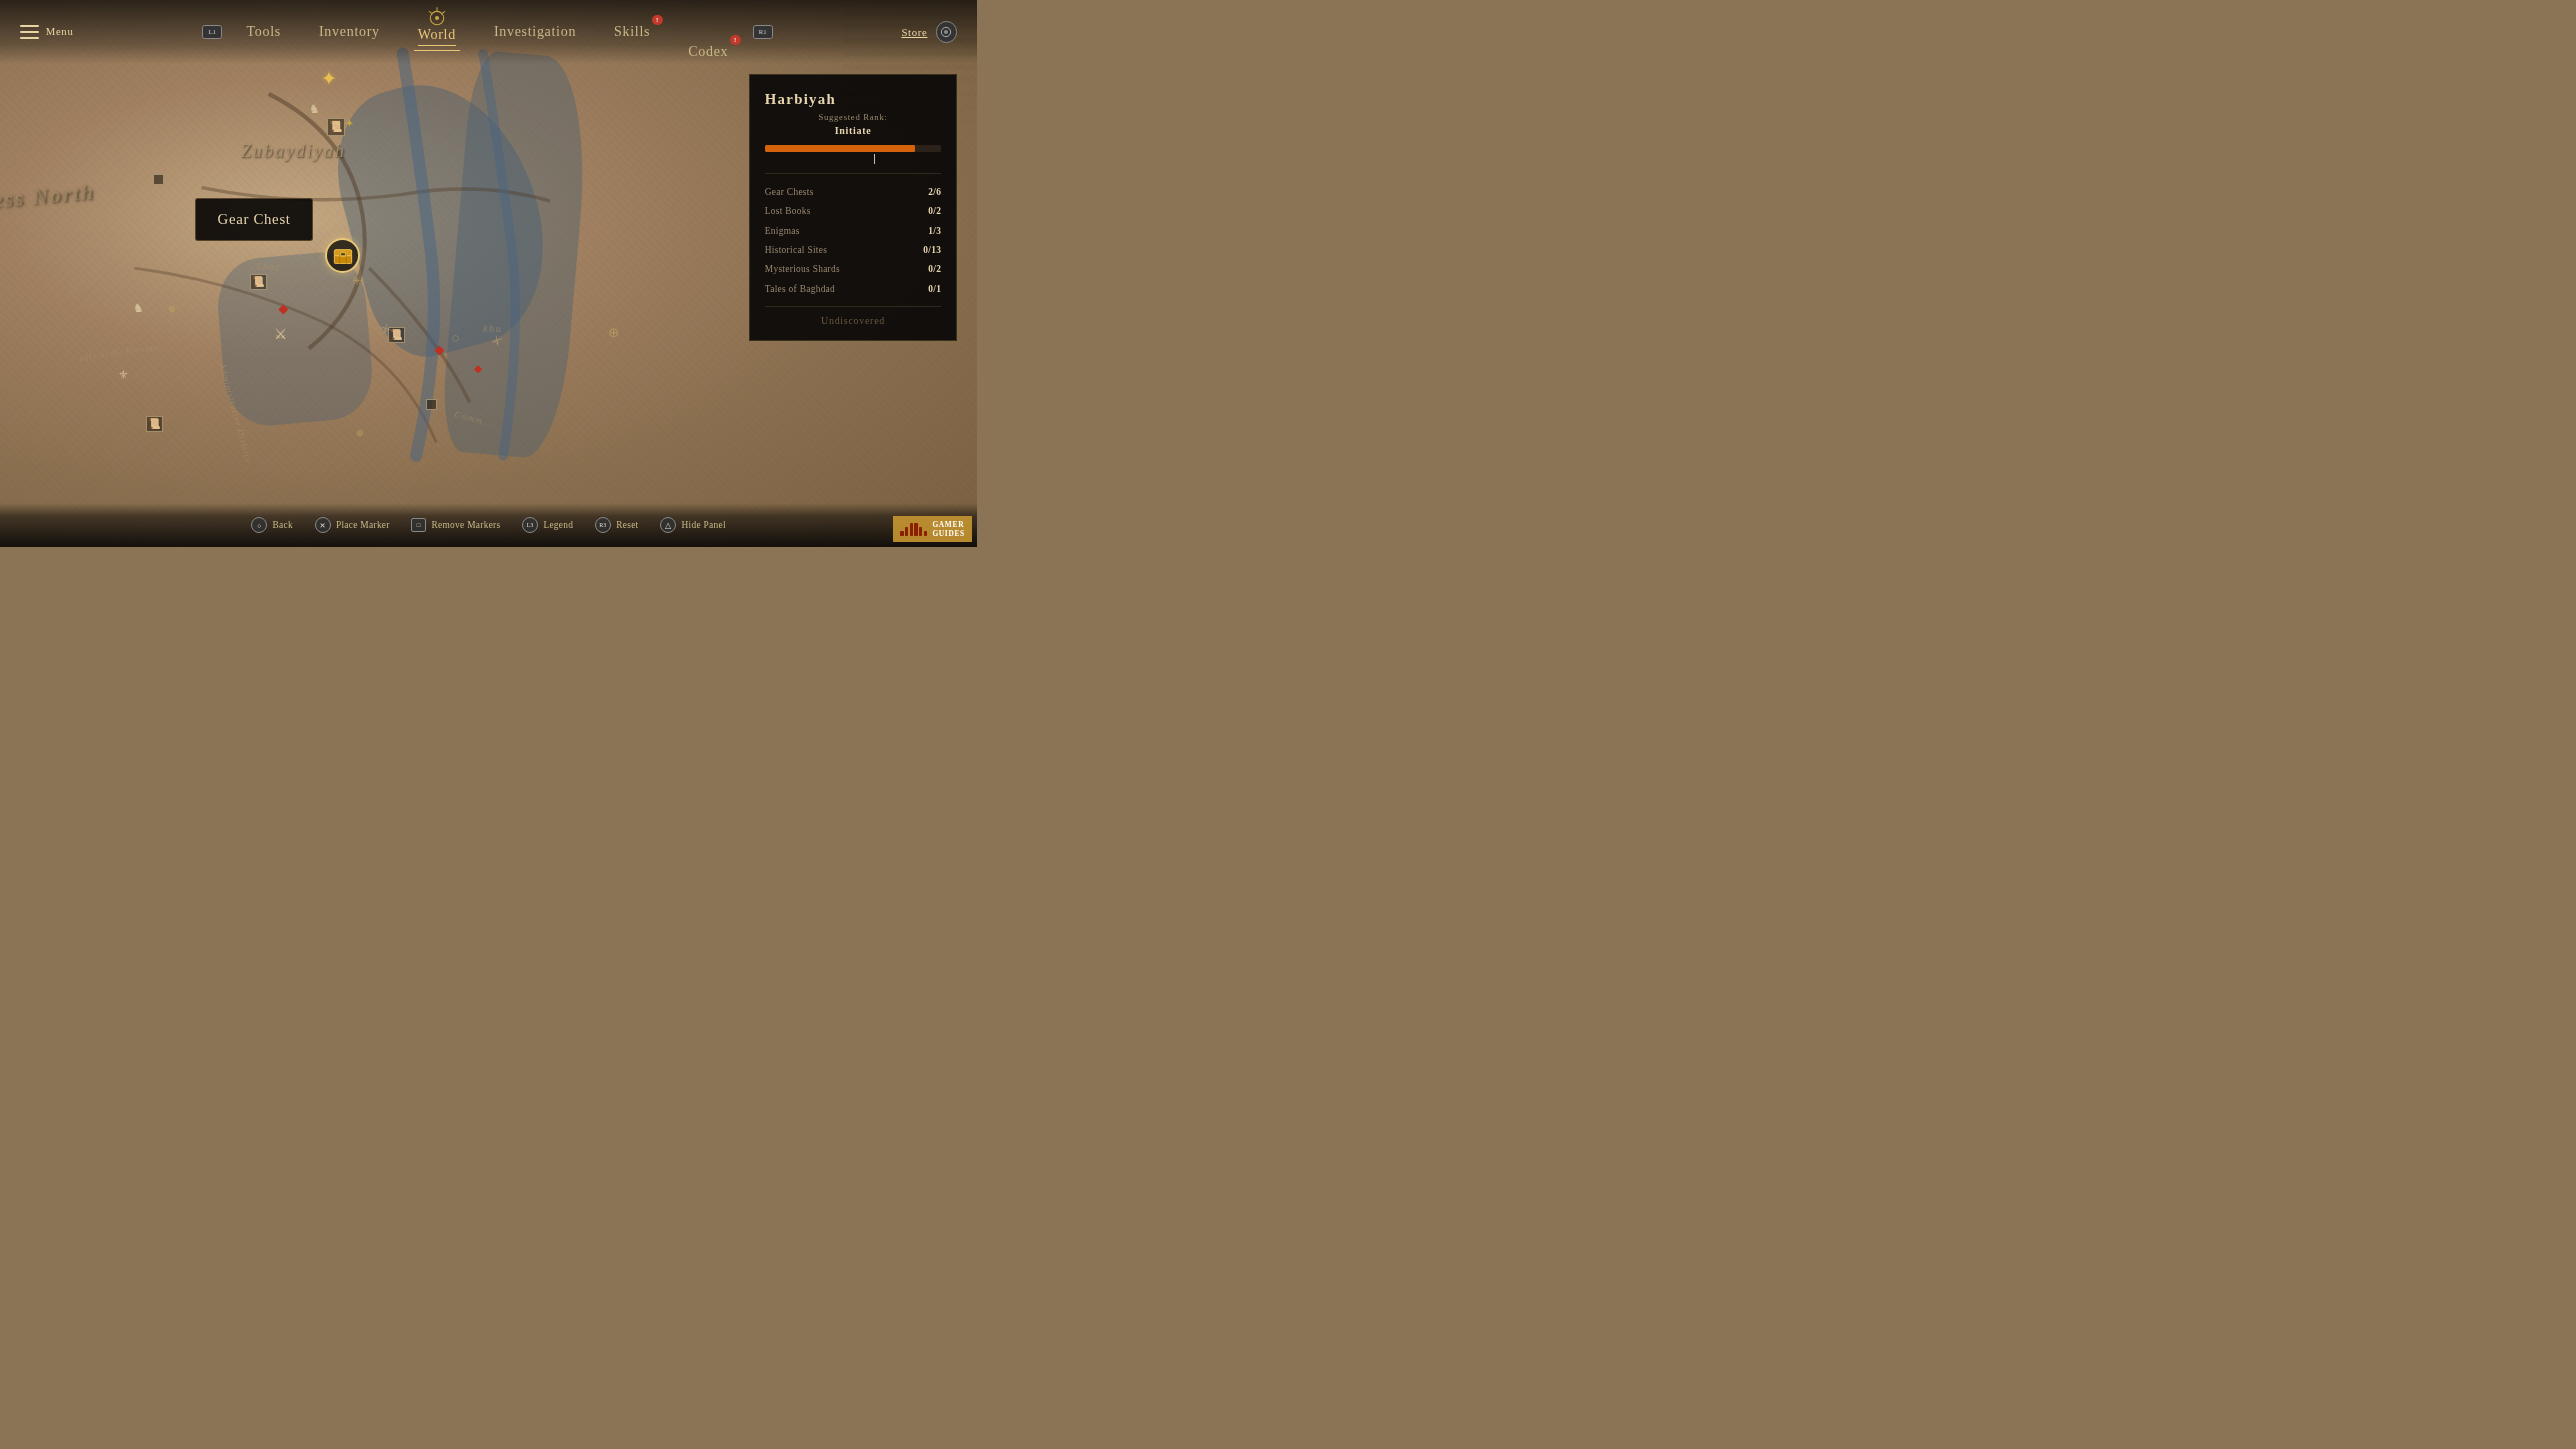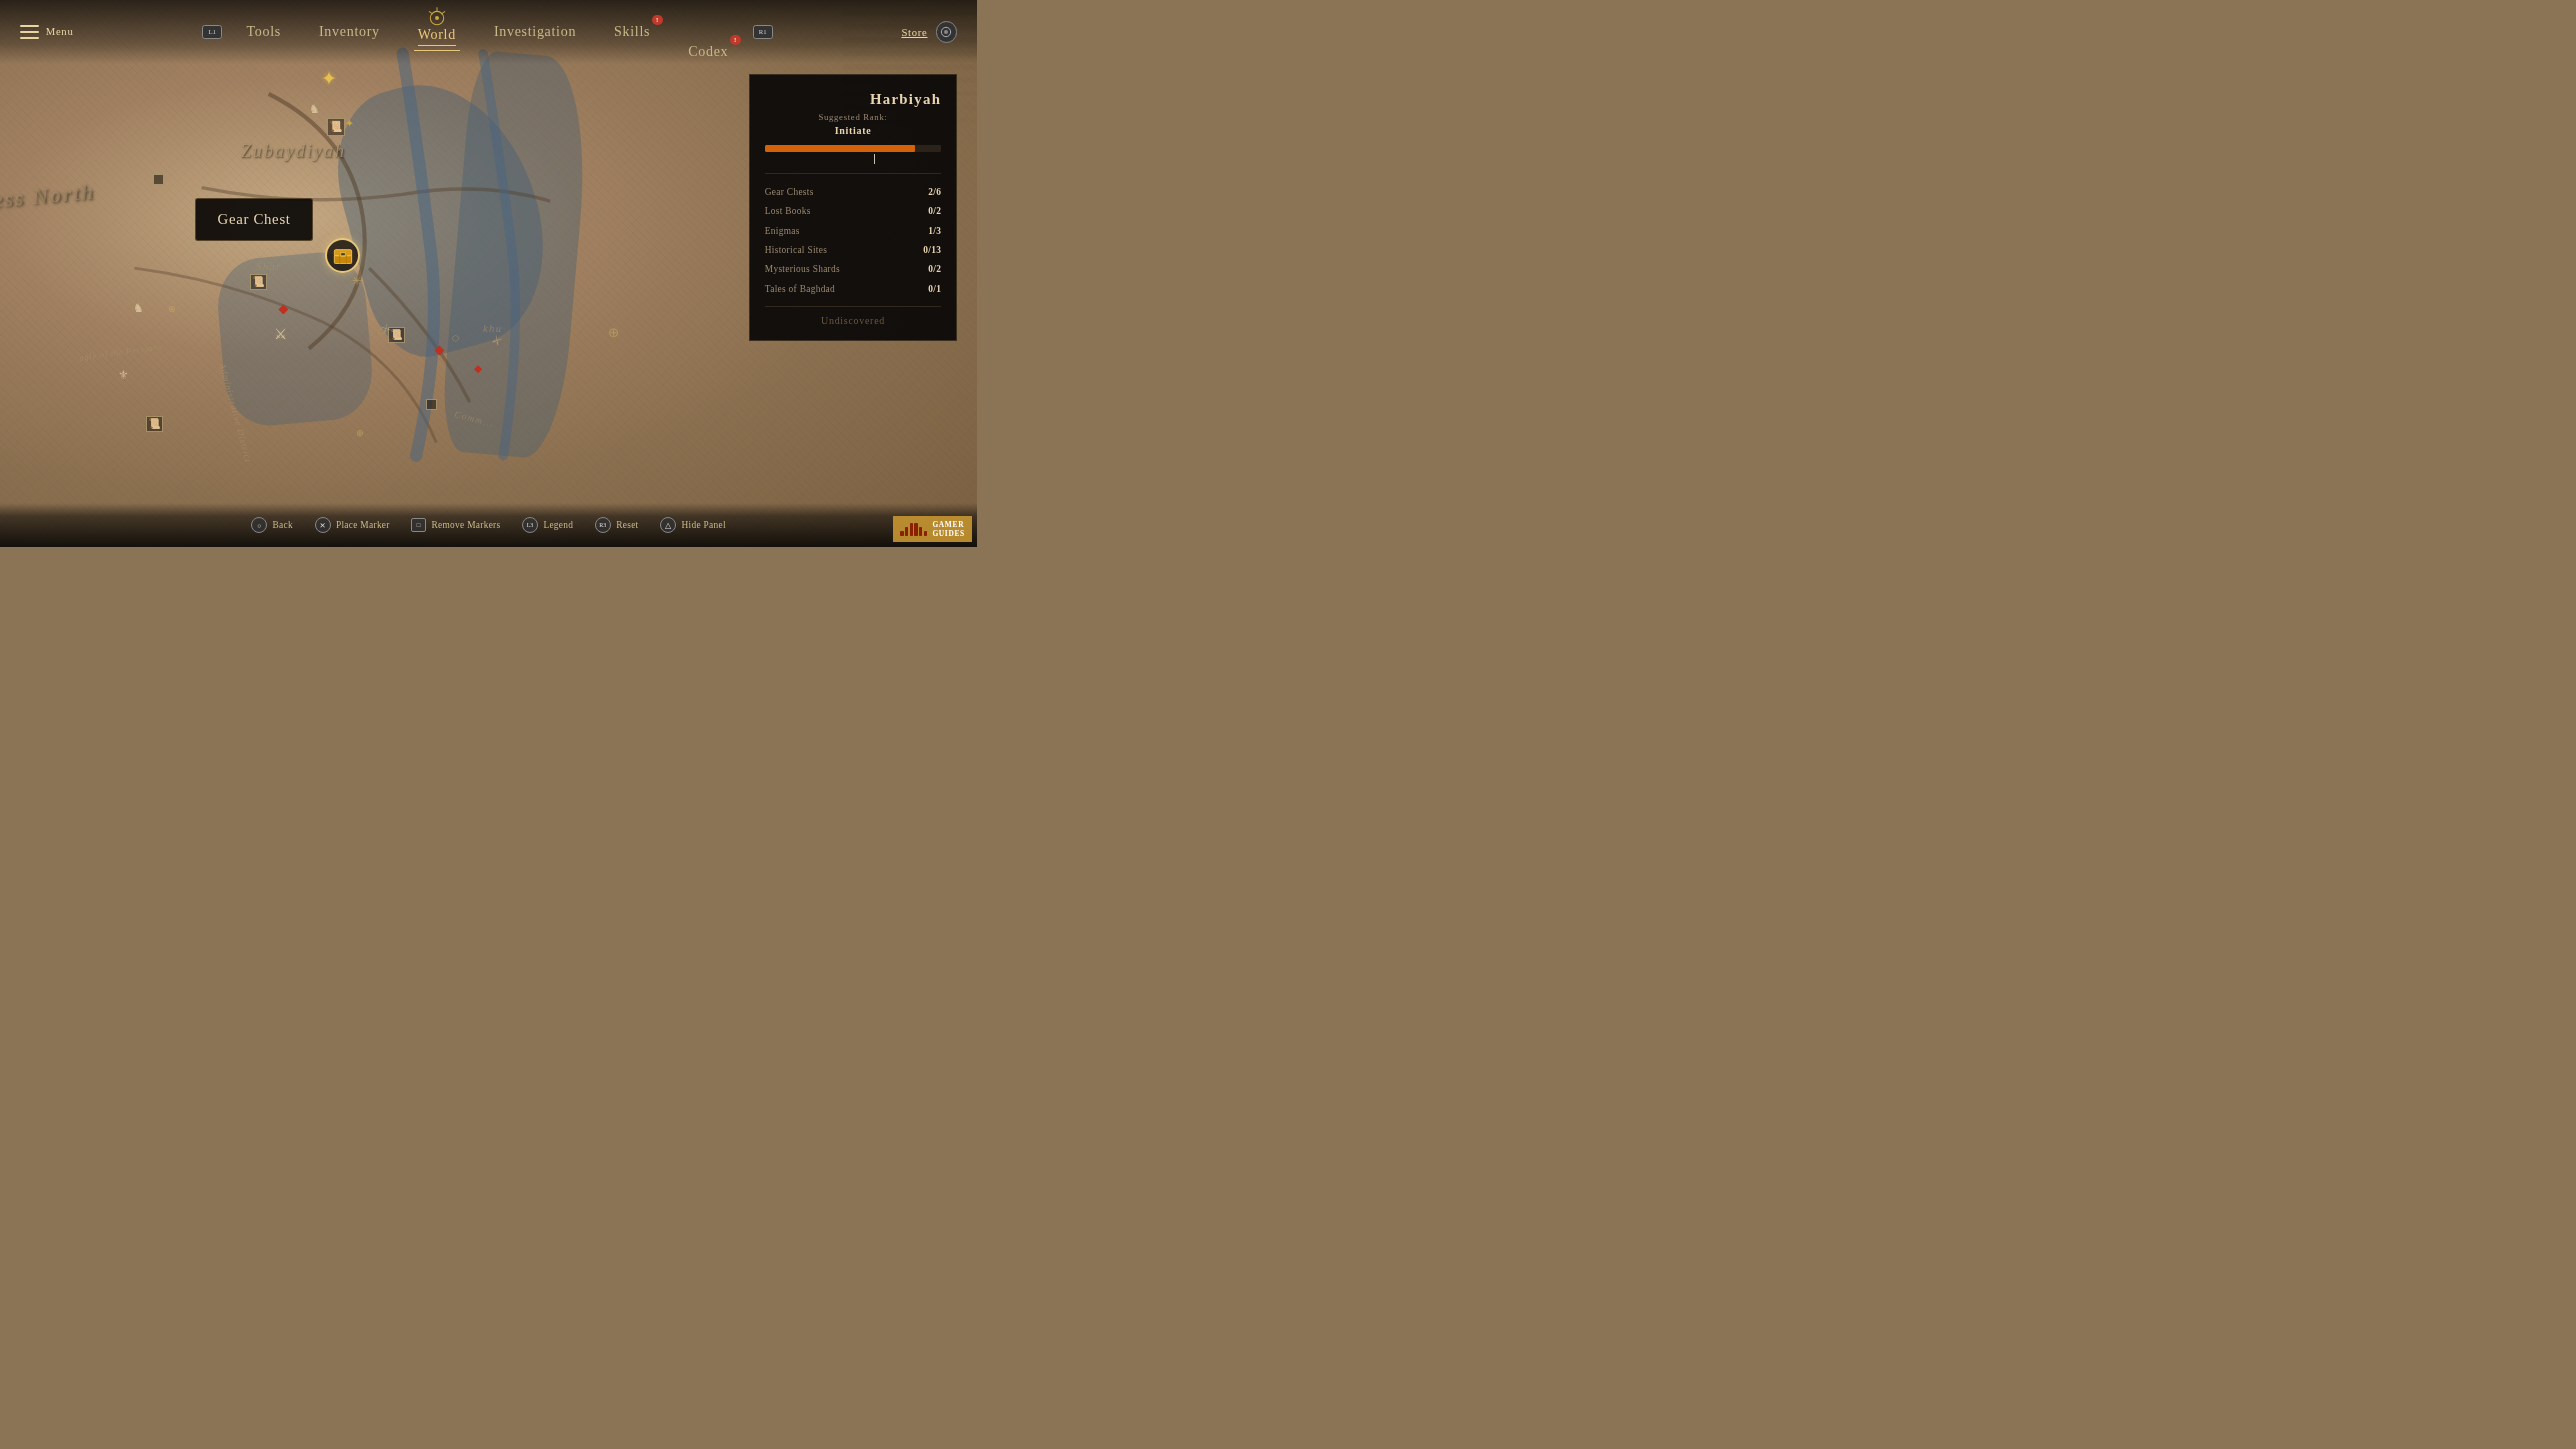--- a/index.html
+++ b/index.html
@@ -199,21 +199,21 @@
       background: rgba(12, 10, 8, 0.95);
       border: 0.7px solid rgba(100, 80, 50, 0.5);
       z-index: 100;
       padding: 16px 14.8px 13.4px;
     }
 
     .panel-title {
       color: #e8d5b0;
       font-size: 14.8px;
       font-weight: bold;
-      text-align: right;
+      text-align: left;
       letter-spacing: 1.3px;
       margin-bottom: 4px;
     }
 
     .panel-subtitle {
       color: #9a8870;
       font-size: 8.7px;
       text-align: center;
       letter-spacing: 0.7px;
       margin-bottom: 2.7px;

